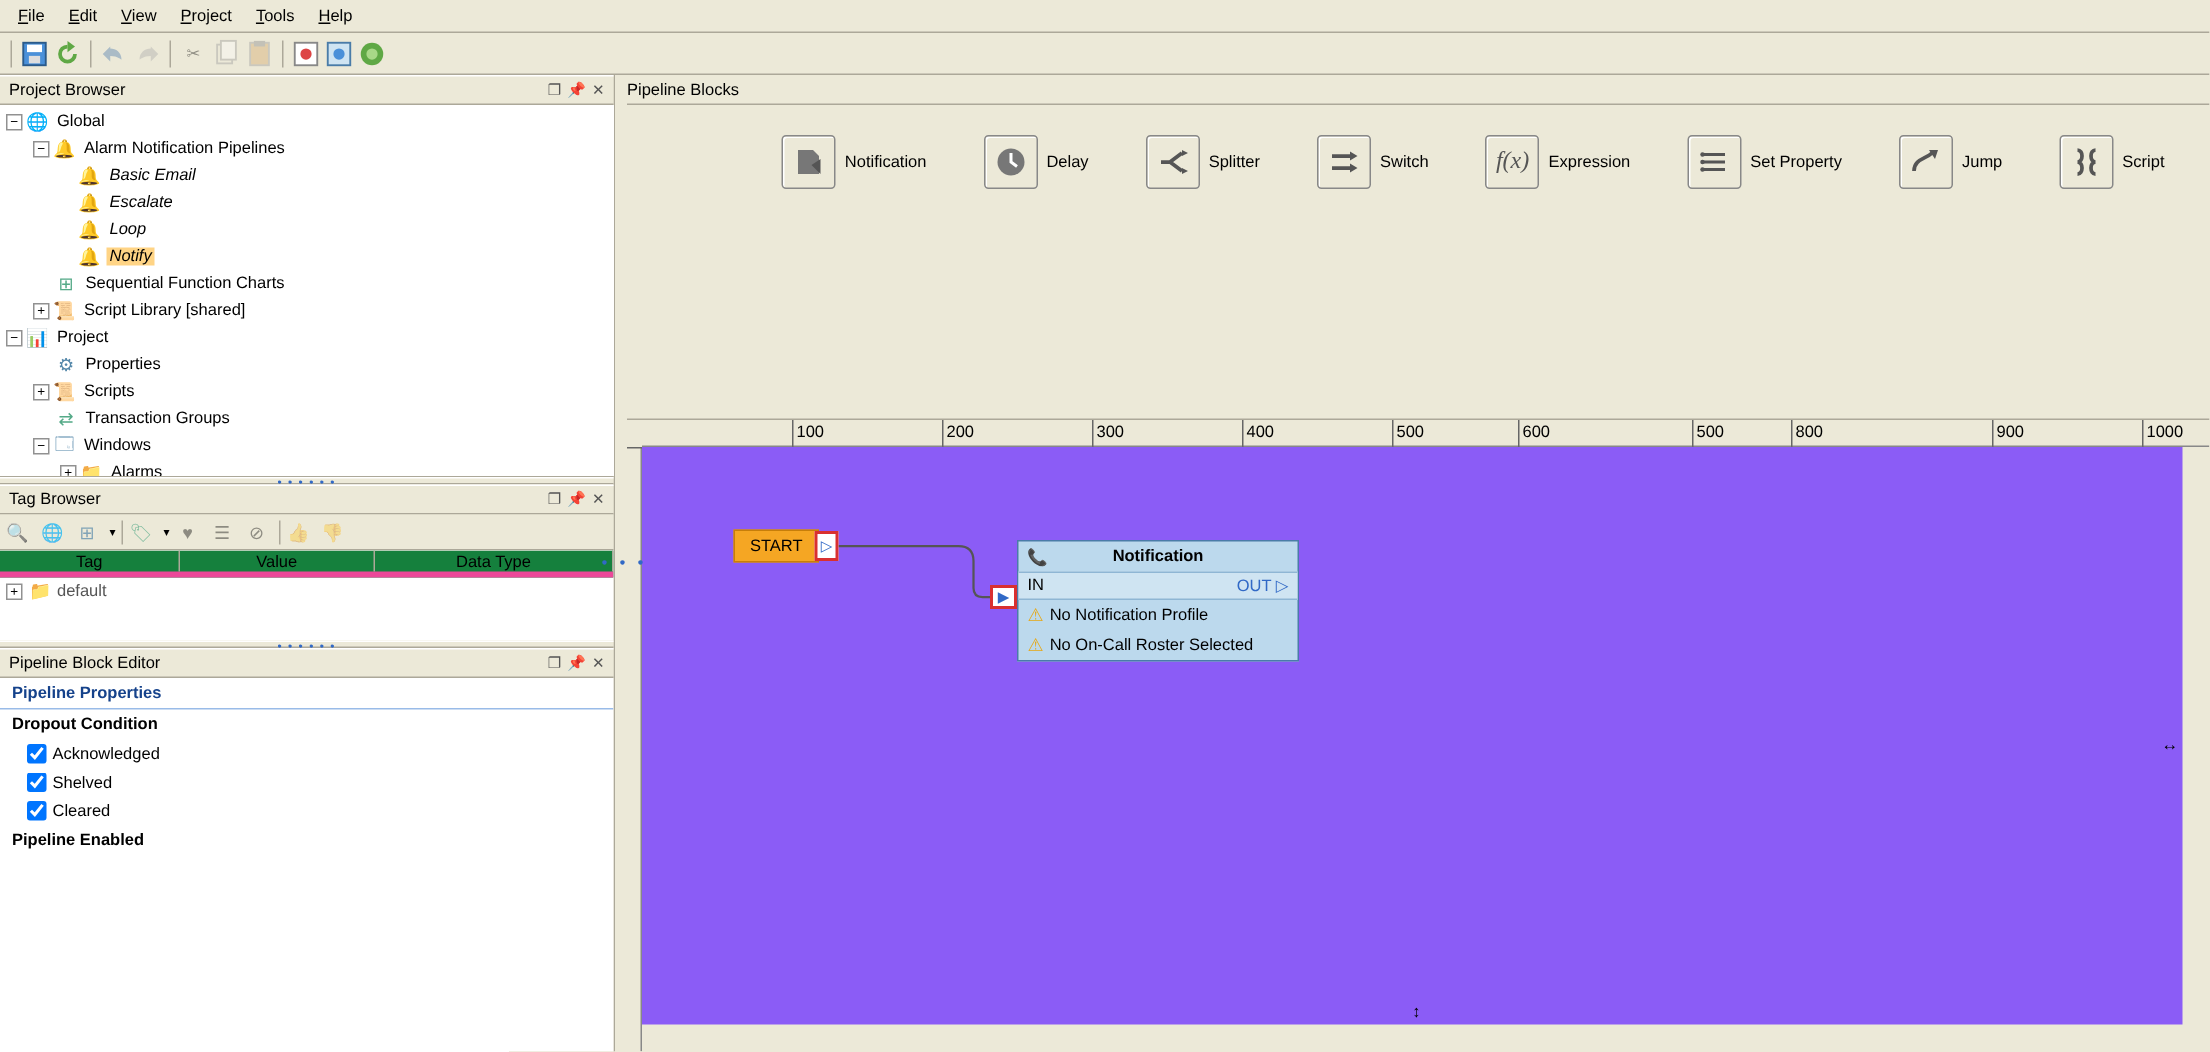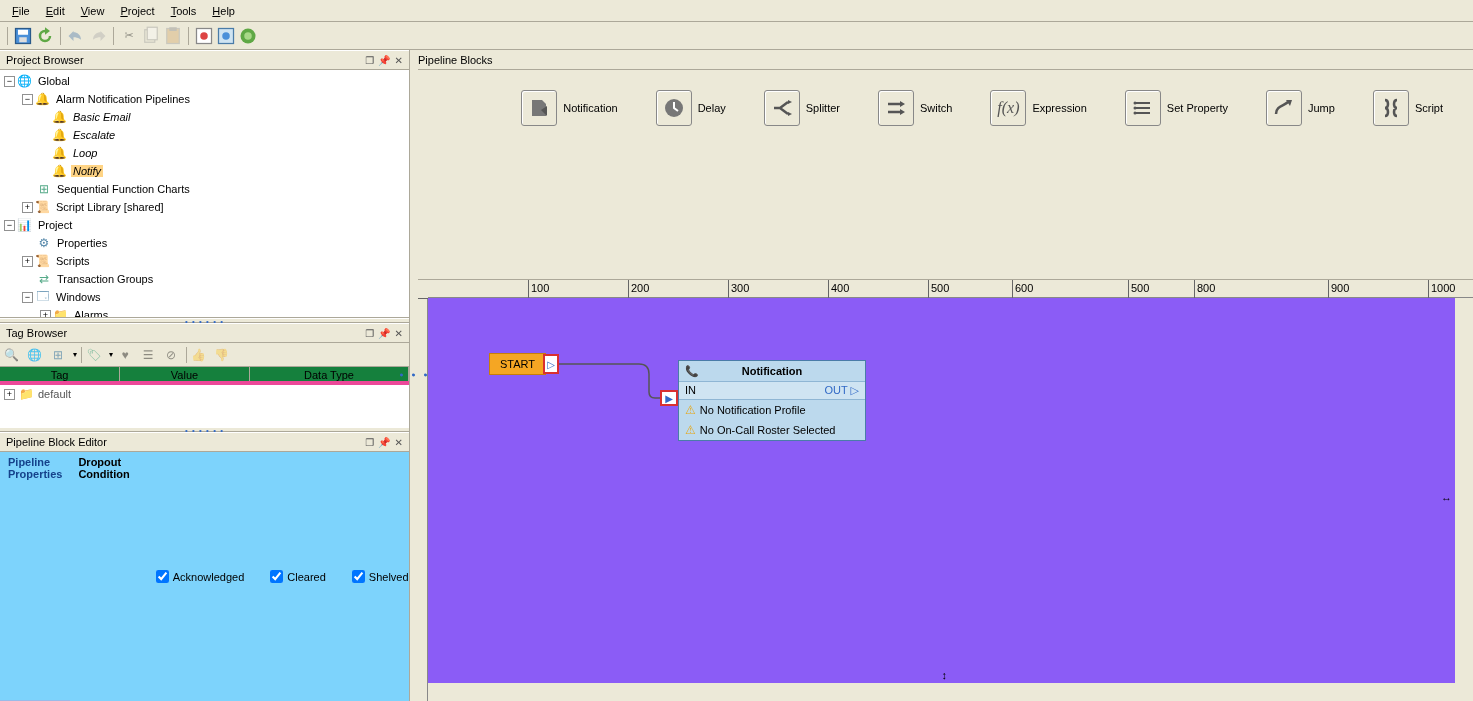--- a/index.html
+++ b/index.html
@@ -28,21 +28,21 @@
 .lbl.sel{background:#ffd485}
 .lbl.italic{font-style:italic}
 .drag-dots{height:5px;background:#ece9d8;text-align:center;color:#3169c6;font-size:8px;letter-spacing:1px;line-height:5px;border-top:1px solid #fff;border-bottom:1px solid #aca899}
 .tag-browser{display:flex;flex-direction:column;flex:0 0 84px}
 .tag-tb{background:#ece9d8;height:24px;display:flex;align-items:center;padding:0 4px;gap:4px;border-bottom:1px solid #aca899}
 .tag-tb .ico{opacity:.7}
 .tag-grid{background:#fff;flex:1;overflow:hidden}
 .tag-grid-hdr{display:flex;background:#15803d;border-bottom:4px solid #ec4899;height:18px}
 .tag-grid-hdr div{border-right:1px solid #aca899;text-align:center;line-height:17px;font-weight:normal}
 .tag-grid-row{display:flex;height:18px;align-items:center;padding-left:4px;color:#555}
-.pipeline-editor{flex:1;background:#7dd3fc;display:flex;flex-direction:row;overflow:auto}
+.pipeline-editor{flex:1;background:#ffffff;display:flex;flex-direction:column;overflow:auto}
 .section-hdr{color:#15428b;font-weight:bold;padding:4px 8px;border-bottom:1px solid #99bbe8}
 .section-sub{font-weight:bold;padding:4px 8px}
 .chk-row{padding:3px 8px 3px 18px;display:flex;align-items:center;gap:4px}
 .chk-row input{margin:0}
 .right{flex:1;display:flex;flex-direction:column;position:relative}
 .right-hdr{background:#ece9d8;border-bottom:1px solid #aca899;height:20px;display:flex;align-items:center;padding:0 8px}
 .block-palette{background:#ece9d8;height:210px;display:flex;align-items:flex-start;justify-content:flex-end;padding:20px 30px 10px 30px;gap:38px;border-bottom:1px solid #aca899}
 .palette-item{display:flex;flex-direction:row;align-items:center;gap:6px;cursor:default}
 .palette-ico{width:36px;height:36px;background:#ece9d8;border:1px solid #888;border-radius:3px;display:flex;align-items:center;justify-content:center;box-shadow:inset 1px 1px 0 #fff}
 .palette-ico svg{width:24px;height:24px}
@@ -288,25 +288,25 @@
     </div>
     <div class="pipeline-editor">
       <div class="section-hdr">Pipeline Properties</div>
       <div class="section-sub">Dropout Condition</div>
       <div class="chk-row">
           <input type="checkbox" checked="" style="">
           <span>Acknowledged</span>
         </div>
       <div class="chk-row">
           <input type="checkbox" checked="" style="">
-          <span>Cleared</span>
+          <span>Shelved</span>
         </div>
       <div class="chk-row">
           <input type="checkbox" checked="" style="">
-          <span>Shelved</span>
+          <span>Cleared</span>
         </div>
       <div class="section-sub">Pipeline Enabled</div>
     </div>
   </div>
 
   <div class="right">
     <div class="right-hdr">
       <span>Pipeline Blocks</span>
     </div>
     <div class="block-palette">

